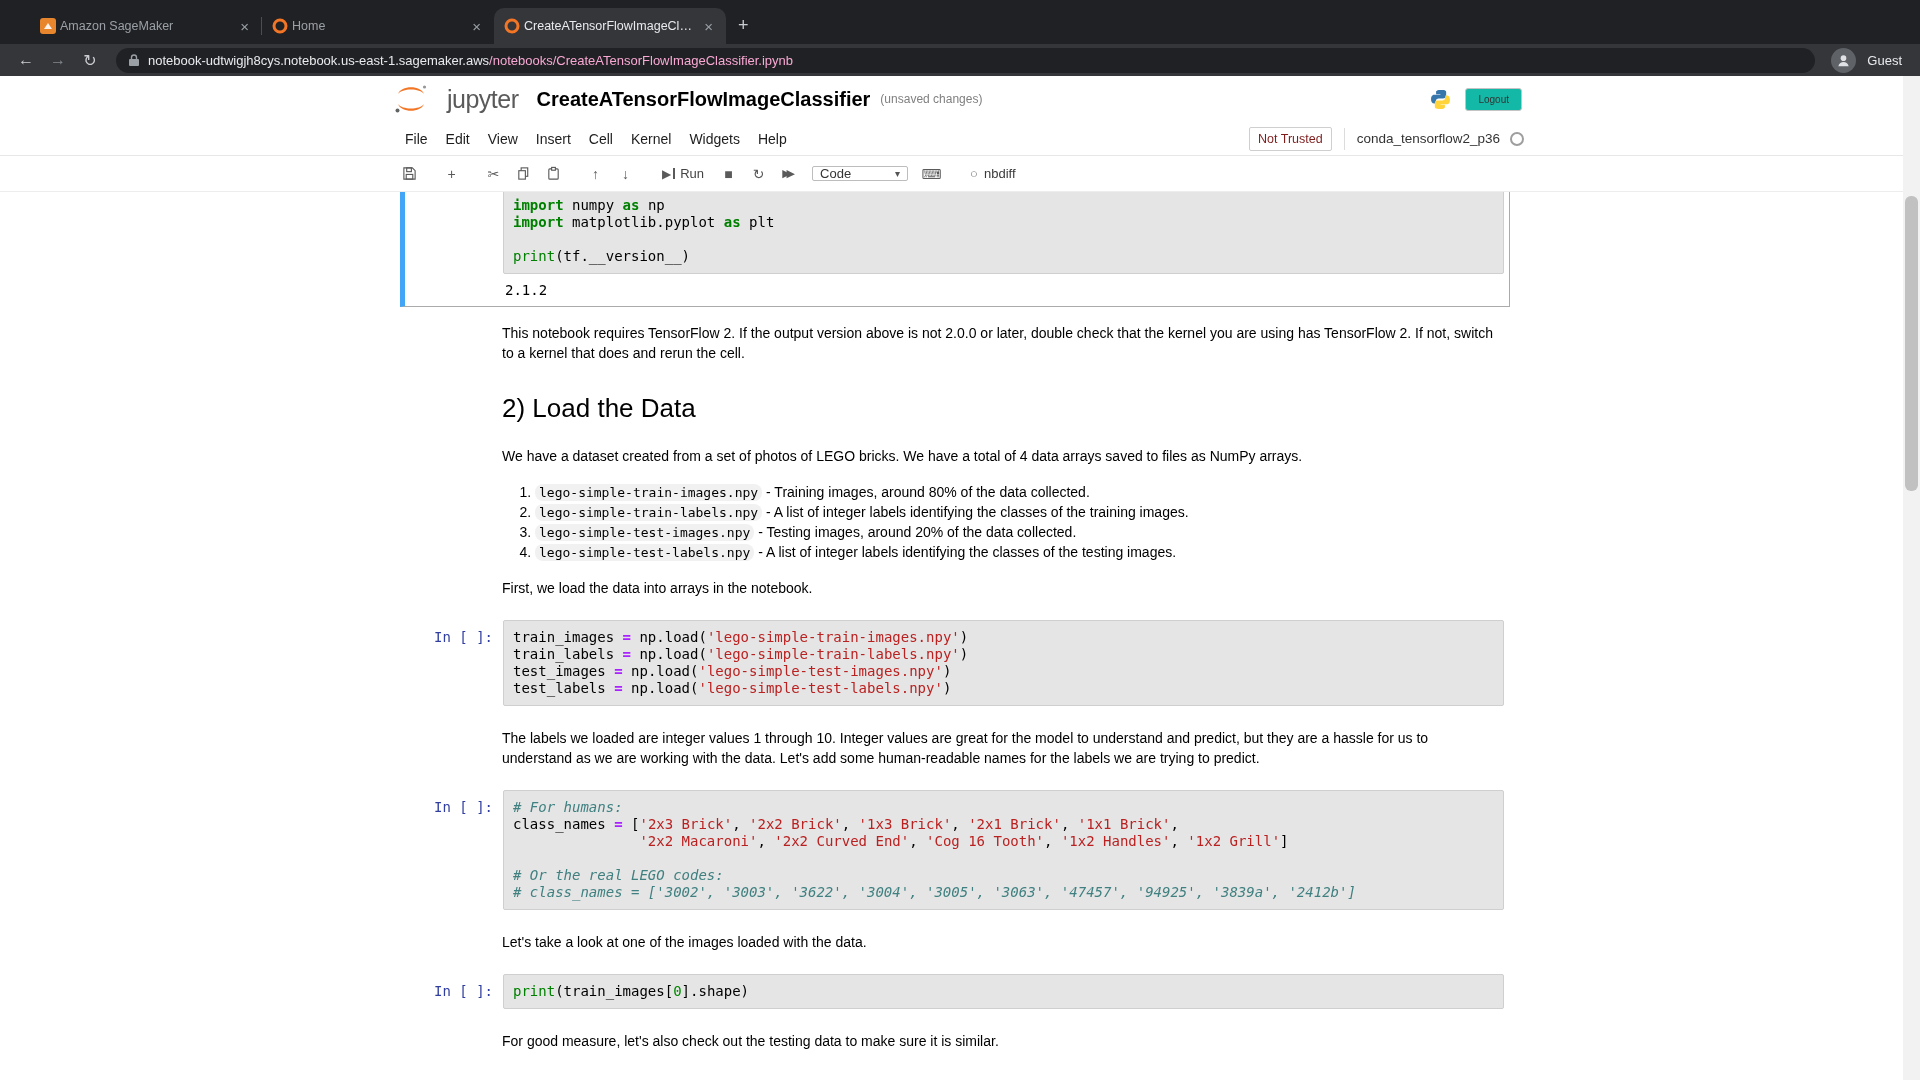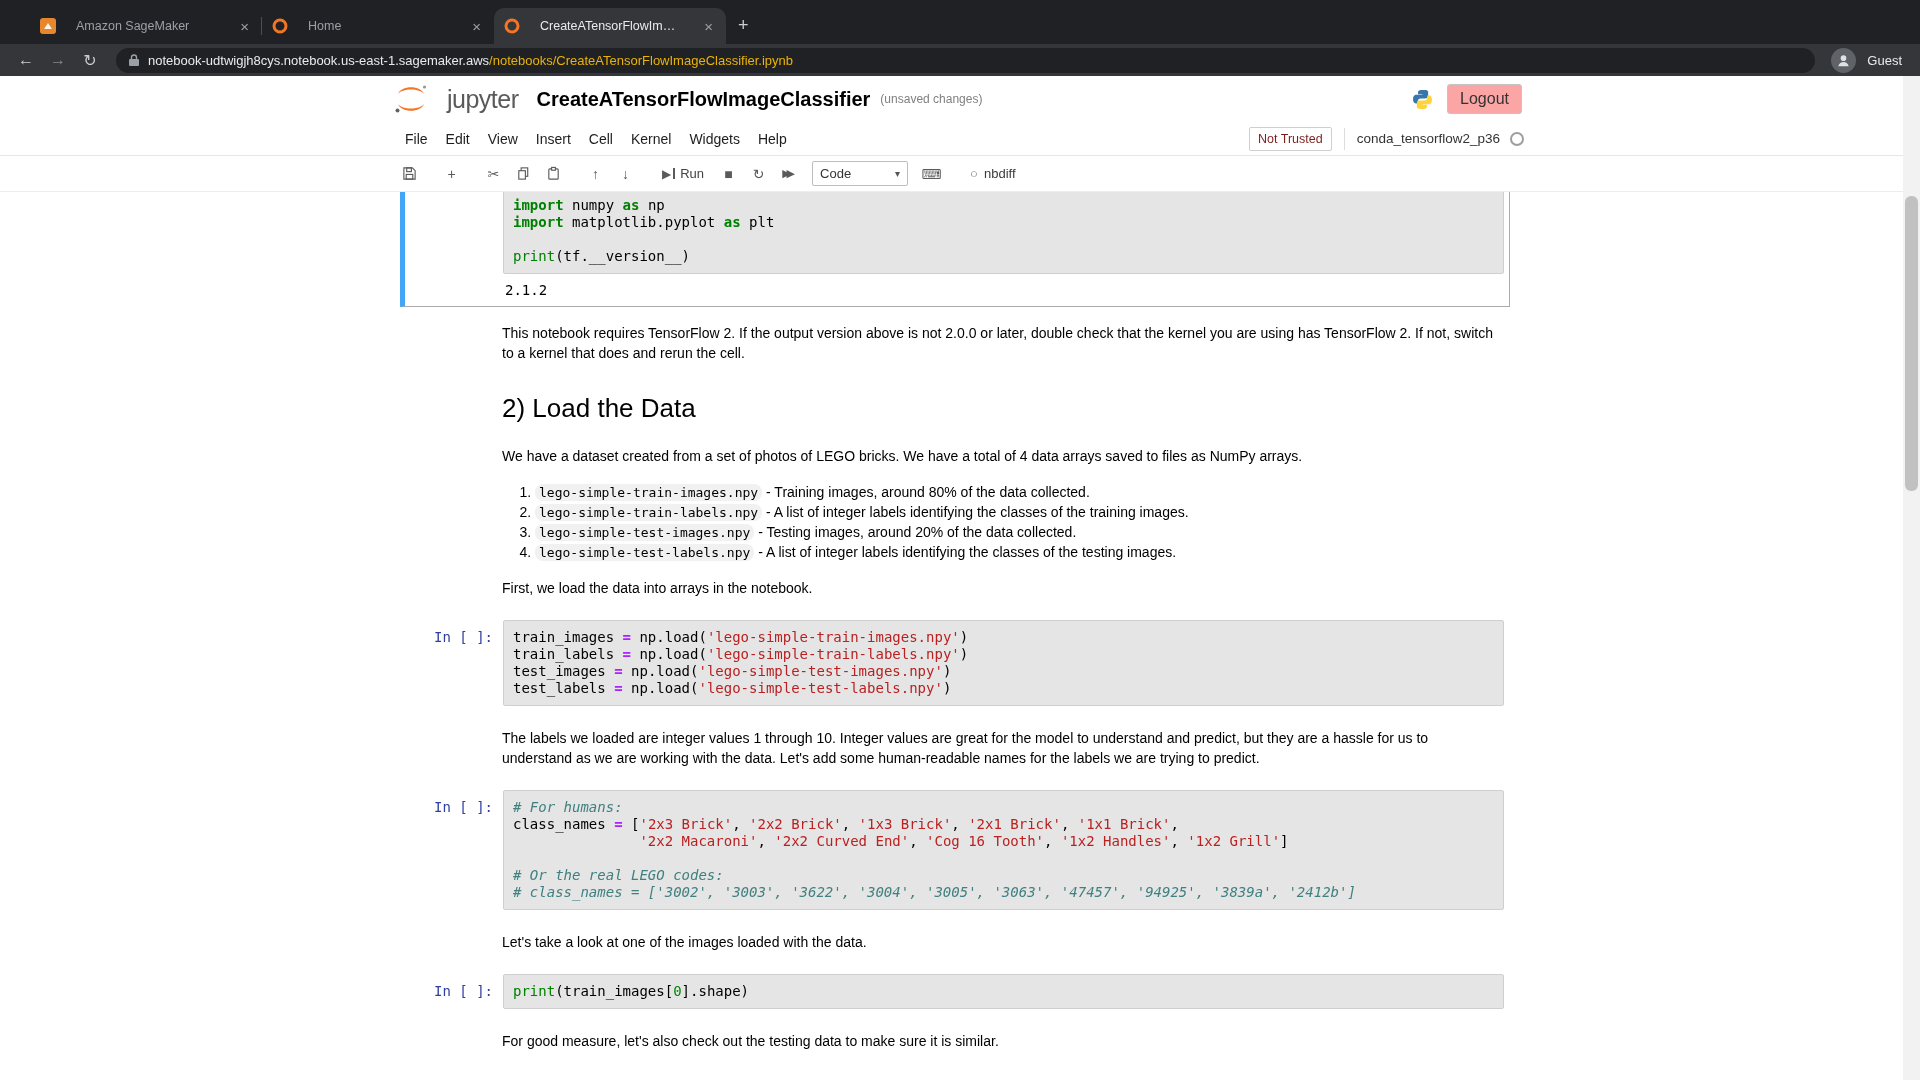--- a/index.html
+++ b/index.html
@@ -2,65 +2,65 @@
 <html><head>
 <meta charset="utf-8">
 <style>
   * { margin:0; padding:0; box-sizing:border-box; }
   html,body { width:1920px; height:1080px; overflow:hidden; }
   body { font-family:"Liberation Sans","DejaVu Sans",sans-serif; background:#fff; }
   .screen { position:relative; width:1920px; height:1080px; }
 
   
   .tabstrip { height:44px; background:#202124; display:flex; align-items:flex-end; padding-left:30px; }
-  .tab { width:232px; height:36px; display:flex; align-items:center; gap:20px; padding:0 10px;
+  .tab { width:232px; height:36px; display:flex; align-items:center; gap:4px; padding:0 10px;
          color:#9aa0a6; font-size:12.5px; border-radius:10px 10px 0 0; cursor:default; position:relative; }
   .tab + .tab:not(.active)::before { content:""; position:absolute; left:-1px; top:9px; height:18px; width:1px; background:#4a4d51; }
   .tab.active { background:#35363a; color:#e8eaed; }
   .tab-title { white-space:nowrap; overflow:hidden; text-overflow:ellipsis; flex:1; }
   .tab-close { color:#9aa0a6; font-size:15px; padding:0 3px; }
   .newtab { color:#c9cdd2; font-size:18px; padding:0 12px 8px; }
   .chromebar { height:32px; background:#35363a; display:flex; align-items:center; padding:0 12px; gap:4px; }
   .nav-btn { width:28px; text-align:center; color:#c9cdd2; font-size:16px; }
   .nav-btn.dim { color:#84888d; }
   .url-pill { flex:1; height:25px; background:#202124; border-radius:13px; display:flex; align-items:center;
               padding:0 12px; gap:8px; margin:0 8px; overflow:hidden; }
   .url { font-size:13px; color:#e8eaed; white-space:nowrap; }
-  .url .path { color:#eab308; }
+  .url .path { color:#f9a8d4; }
   .avatar { width:25px; height:25px; border-radius:50%; background:#5f6368; display:flex; align-items:center; justify-content:center; margin-left:4px; }
   .profile-name { color:#e8eaed; font-size:13px; margin:0 6px 0 7px; }
 
   
   .jp-header { height:46px; background:#fff; display:flex; align-items:center; padding:0 398px 0 394px; }
   .logo { display:flex; align-items:center; gap:19px; }
   .wordmark { font-size:25px; color:#5a5a5a; letter-spacing:-0.5px; }
   .nb-title { margin-left:18px; font-size:20px; font-weight:600; color:#000; }
   .nb-status { margin-left:10px; font-size:12px; color:#808080; }
   .hdr-right { margin-left:auto; display:flex; align-items:center; gap:14px; }
-  .logout-btn { padding:5px 12px; border:1px solid #c4c4c4; border-radius:3px; background:#fca5a5; font-size:16px; color:#333; }
+  .logout-btn { padding:5px 12px; border:1px solid #c4c4c4; border-radius:3px; background:#14b8a6; font-size:10px; color:#333; }
 
   
   .jp-menubar { height:34px; display:flex; align-items:center; padding:0 396px; border-bottom:1px solid #e7e7e7; }
   .menu-item { padding:6px 9px; font-size:14px; color:#1d1d1d; }
   .menu-right { margin-left:auto; display:flex; align-items:center; }
   .trust-btn { border:1px solid #cfcfcf; border-radius:2px; padding:4px 8px; font-size:12.5px; color:#7f1d1d; background:#fff; }
   .kernel-sep { width:1px; height:22px; background:#dcdcdc; margin:0 12px; }
   .kernel-name { font-size:13.5px; color:#333; }
   .kernel-status { width:14px; height:14px; border:2px solid #9e9e9e; border-radius:50%; margin-left:10px; }
 
   
   .jp-toolbar { height:36px; display:flex; align-items:center; padding:0 396px; gap:3px; border-bottom:1px solid #ededed; }
   .tb { min-width:27px; height:26px; display:flex; align-items:center; justify-content:center; color:#5a5a5a; font-size:14px; }
   .tb svg { display:block; }
   .grp-gap { width:9px; }
   .run-btn { display:flex; align-items:center; gap:5px; padding:0 8px; color:#444; font-size:13px; height:26px; }
   .run-glyph { color:#5a5a5a; font-size:12px; }
   .run-bar { width:2px; height:11px; background:#5a5a5a; margin-left:-3px; }
   .ff { letter-spacing:-4px; font-size:11px; padding-right:4px; }
-  .cell-type { width:96px; height:25px; border:1px solid #bdbdbd; border-radius:2px; background:#fff;
+  .cell-type { width:96px; height:15px; border:1px solid #bdbdbd; border-radius:2px; background:#fff;
                display:flex; align-items:center; padding:0 7px; font-size:13px; color:#333; margin:0 7px; }
   .cell-type .caret { margin-left:auto; font-size:10px; color:#555; }
   .nbdiff-btn { display:flex; align-items:center; gap:6px; margin-left:22px; color:#3a3a3a; font-size:13px; }
   .nbdiff-circle { font-size:13px; color:#6a6a6a; }
 
   
   .nb-wrap { position:absolute; top:192px; left:0; right:17px; bottom:0; overflow:hidden; background:#fff; }
   .nb { width:1110px; margin-left:400px; }
   .cell { margin:12px 0; padding:5px; border:1px solid transparent; }
   .cell.selected { border:1px solid #ababab; border-left:5px solid #42A5F5; padding-left:1px; border-radius:2px; }

